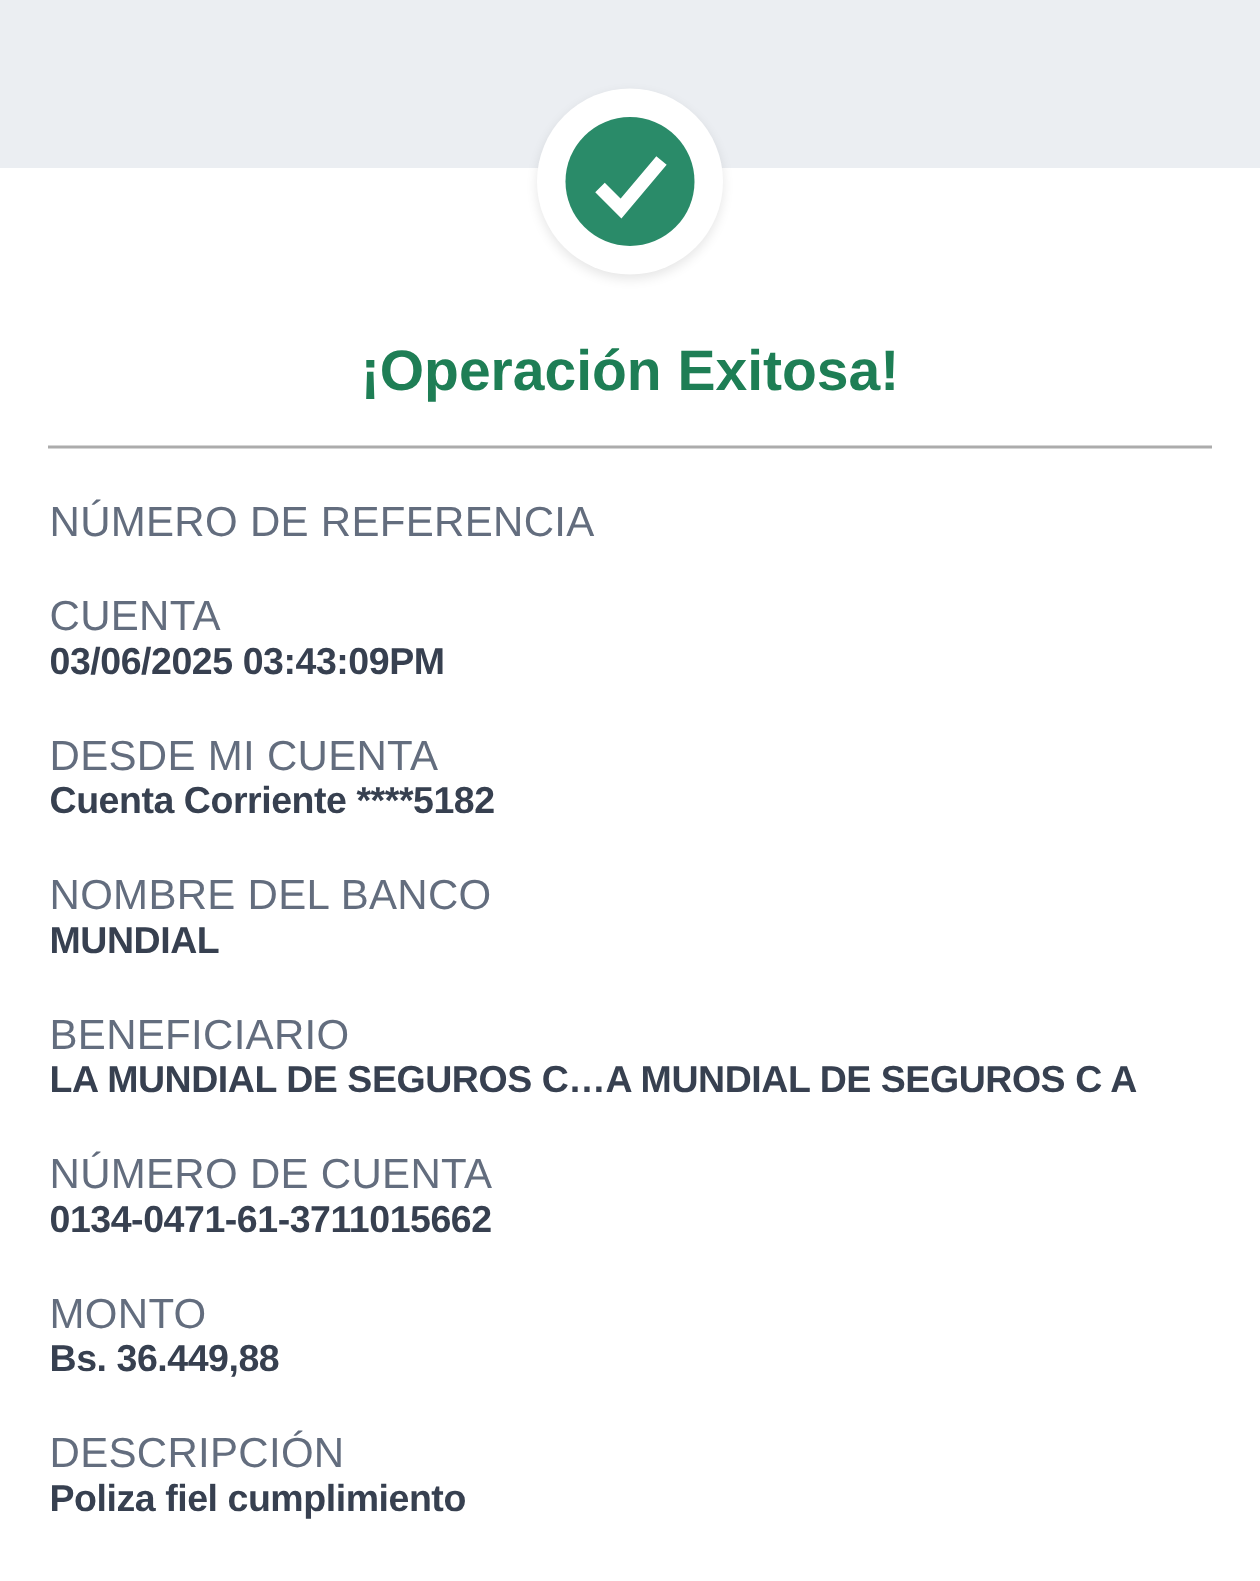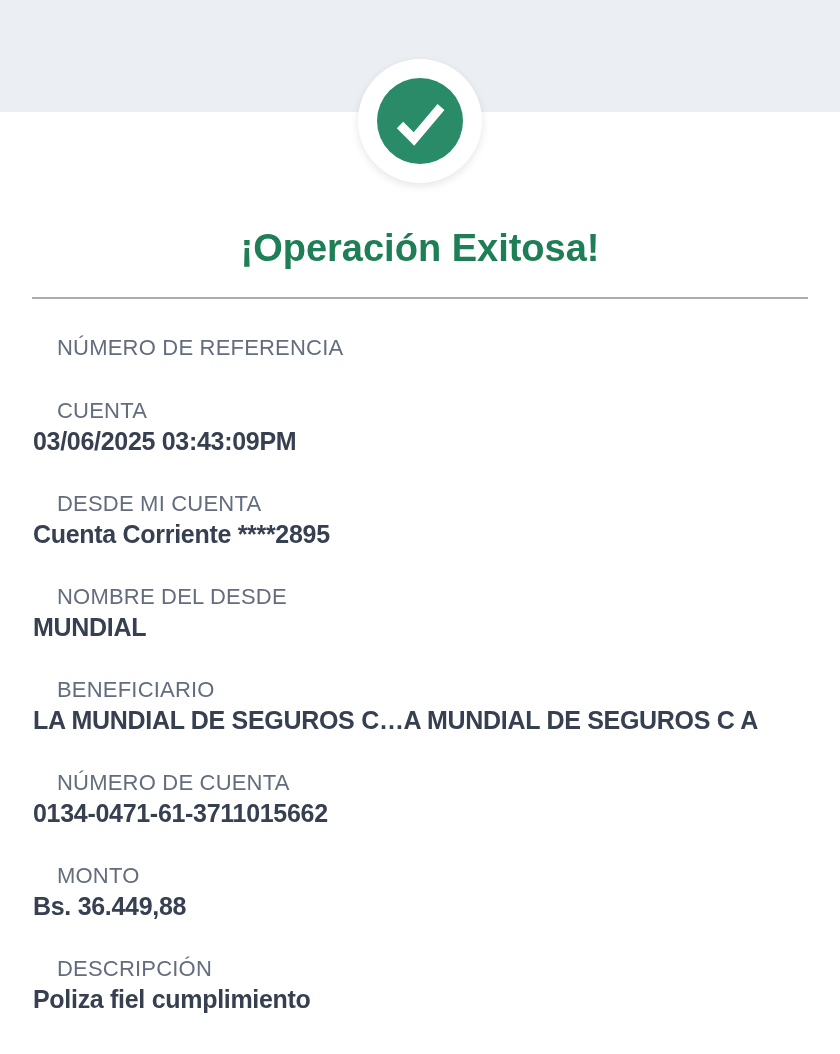--- a/index.html
+++ b/index.html
@@ -62,25 +62,24 @@
     border: none;
     border-top: 2px solid var(--divider-color);
     margin: 31px 32px 0 32px;
   }
 
   .fields {
     margin: 34px 0 0 33px;
   }
   .field { margin-bottom: 33px; }
   .field .label {
-    font-size: 22px;
+    font-size: 28px;
     line-height: 30px;
     letter-spacing: 0.2px;
     color: var(--label-color);
-    margin-left: 24px;
   }
   .field .value {
     font-size: 25px;
     line-height: 30px;
     font-weight: 700;
     letter-spacing: -0.3px;
     color: var(--value-color);
     white-space: nowrap;
   }
 </style>
@@ -108,25 +107,25 @@
       <div class="label">NÚMERO DE REFERENCIA</div>
     </div>
 
     <div class="field">
       <div class="label">CUENTA</div>
       <div class="value">03/06/2025 03:43:09PM</div>
     </div>
 
     <div class="field">
       <div class="label">DESDE MI CUENTA</div>
-      <div class="value">Cuenta Corriente ****2895</div>
+      <div class="value">Cuenta Corriente ****5182</div>
     </div>
 
     <div class="field">
-      <div class="label">NOMBRE DEL DESDE</div>
+      <div class="label">NOMBRE DEL BANCO</div>
       <div class="value">MUNDIAL</div>
     </div>
 
     <div class="field">
       <div class="label">BENEFICIARIO</div>
       <div class="value">LA MUNDIAL DE SEGUROS C…A MUNDIAL DE SEGUROS C A</div>
     </div>
 
     <div class="field">
       <div class="label">NÚMERO DE CUENTA</div>

